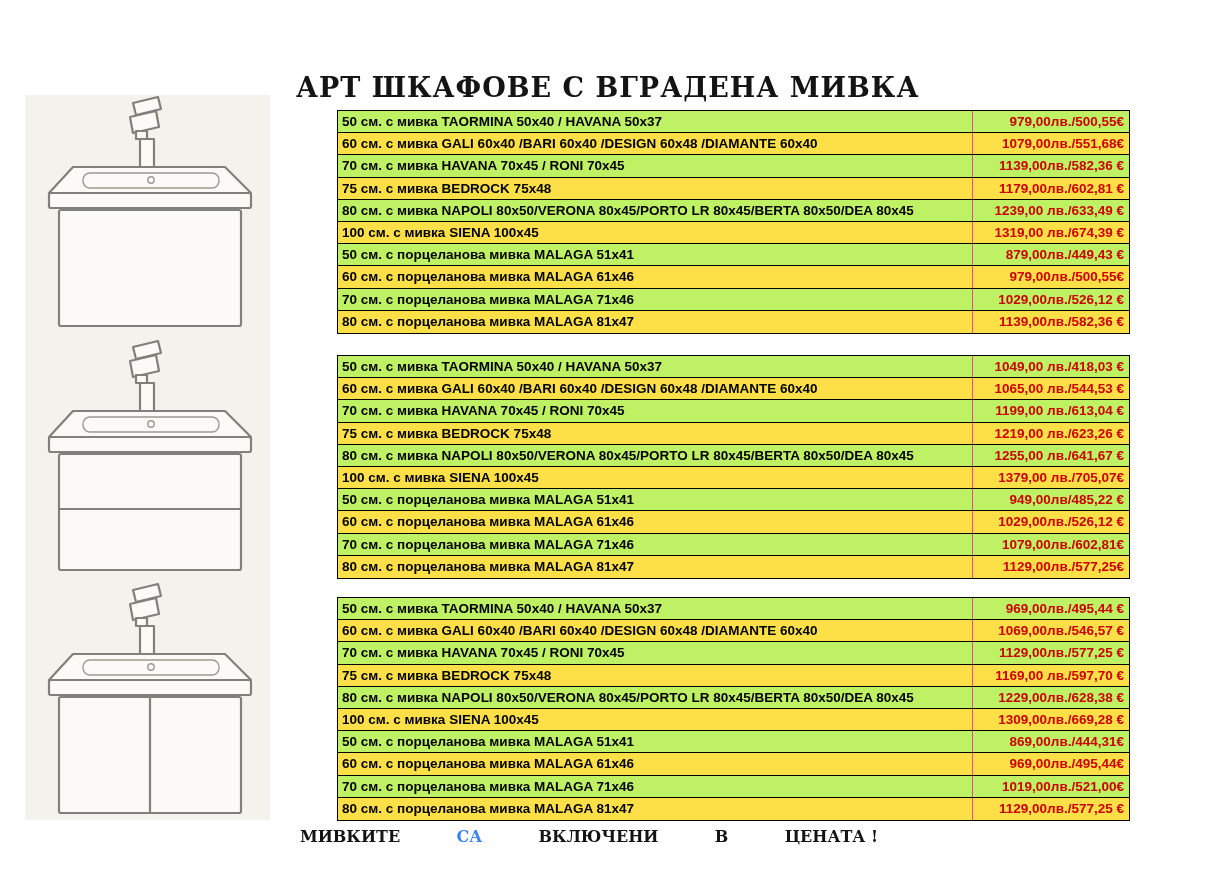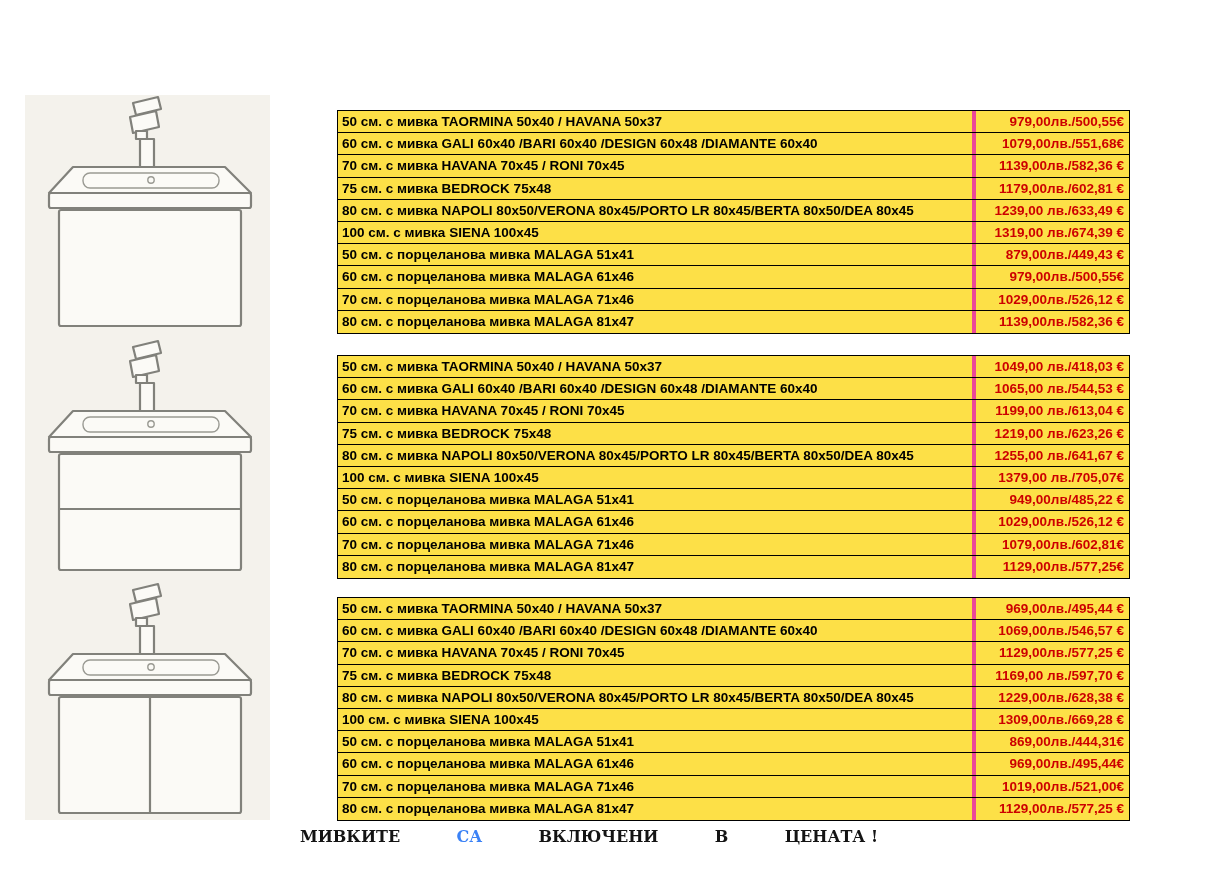--- a/index.html
+++ b/index.html
@@ -36,29 +36,29 @@
     border:1px solid #000;background:#fff;
     box-sizing:border-box;
   }
   .price-table .row{
     display:flex;align-items:center;
     height:22.2px;box-sizing:border-box;
     border-bottom:1px solid #000;
     background:#fde047;
   }
   .price-table .row:last-child{border-bottom:none;}
-  .price-table .row.alt{background:#fde047;}
+  .price-table .row.alt{background:#bef264;}
   .cell-label{
     flex:1;
     font-weight:bold;font-size:13.5px;color:#000;
     padding:0 4px;white-space:nowrap;overflow:hidden;
   }
   .cell-price{
     width:157px;box-sizing:border-box;
-    border-left:4px solid #ec4899;
+    border-left:1px solid #ec4899;
     height:100%;display:flex;align-items:center;justify-content:flex-end;
     font-weight:bold;font-size:13.5px;color:#cc0000;
     padding:0 5px;white-space:nowrap;
   }
   #table-1{top:110px;}
   #table-2{top:355px;}
   #table-3{top:597px;}
 
   
   .footer{
@@ -121,20 +121,21 @@
         <rect class="ln-thin" x="54" y="78" width="136" height="15" rx="7"></rect>
         <circle class="ln-thin" cx="122" cy="85" r="3.2"></circle>
 
         <rect class="ln-fill" x="30" y="115" width="182" height="116" rx="2"></rect>
         <line class="ln" x1="121" y1="115" x2="121" y2="231"></line>
       </svg>
     </div>
 
   </div>
 
+  <div class="page-title">АРТ ШКАФОВЕ С ВГРАДЕНА МИВКА</div>
 
   <div class="price-table" id="table-1">
       <div class="row alt">
         <div class="cell-label">50 см. с мивка TAORMINA 50x40 / HAVANA 50x37</div>
         <div class="cell-price">979,00лв./500,55€</div>
       </div>
       <div class="row">
         <div class="cell-label">60 см. с мивка GALI 60x40 /BARI 60x40 /DESIGN 60x48 /DIAMANTE 60x40</div>
         <div class="cell-price">1079,00лв./551,68€</div>
       </div>

